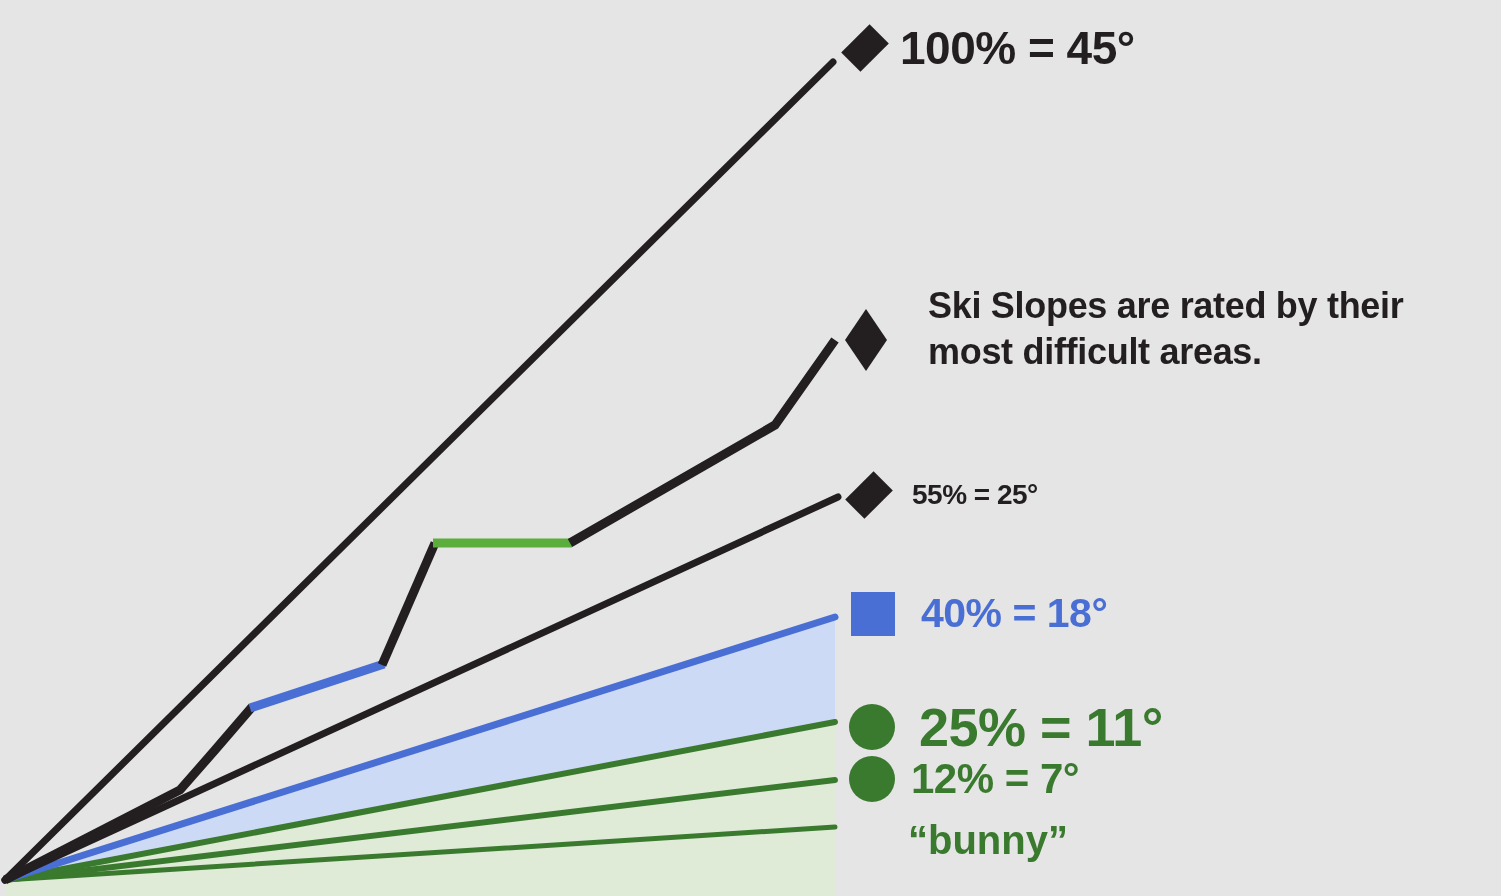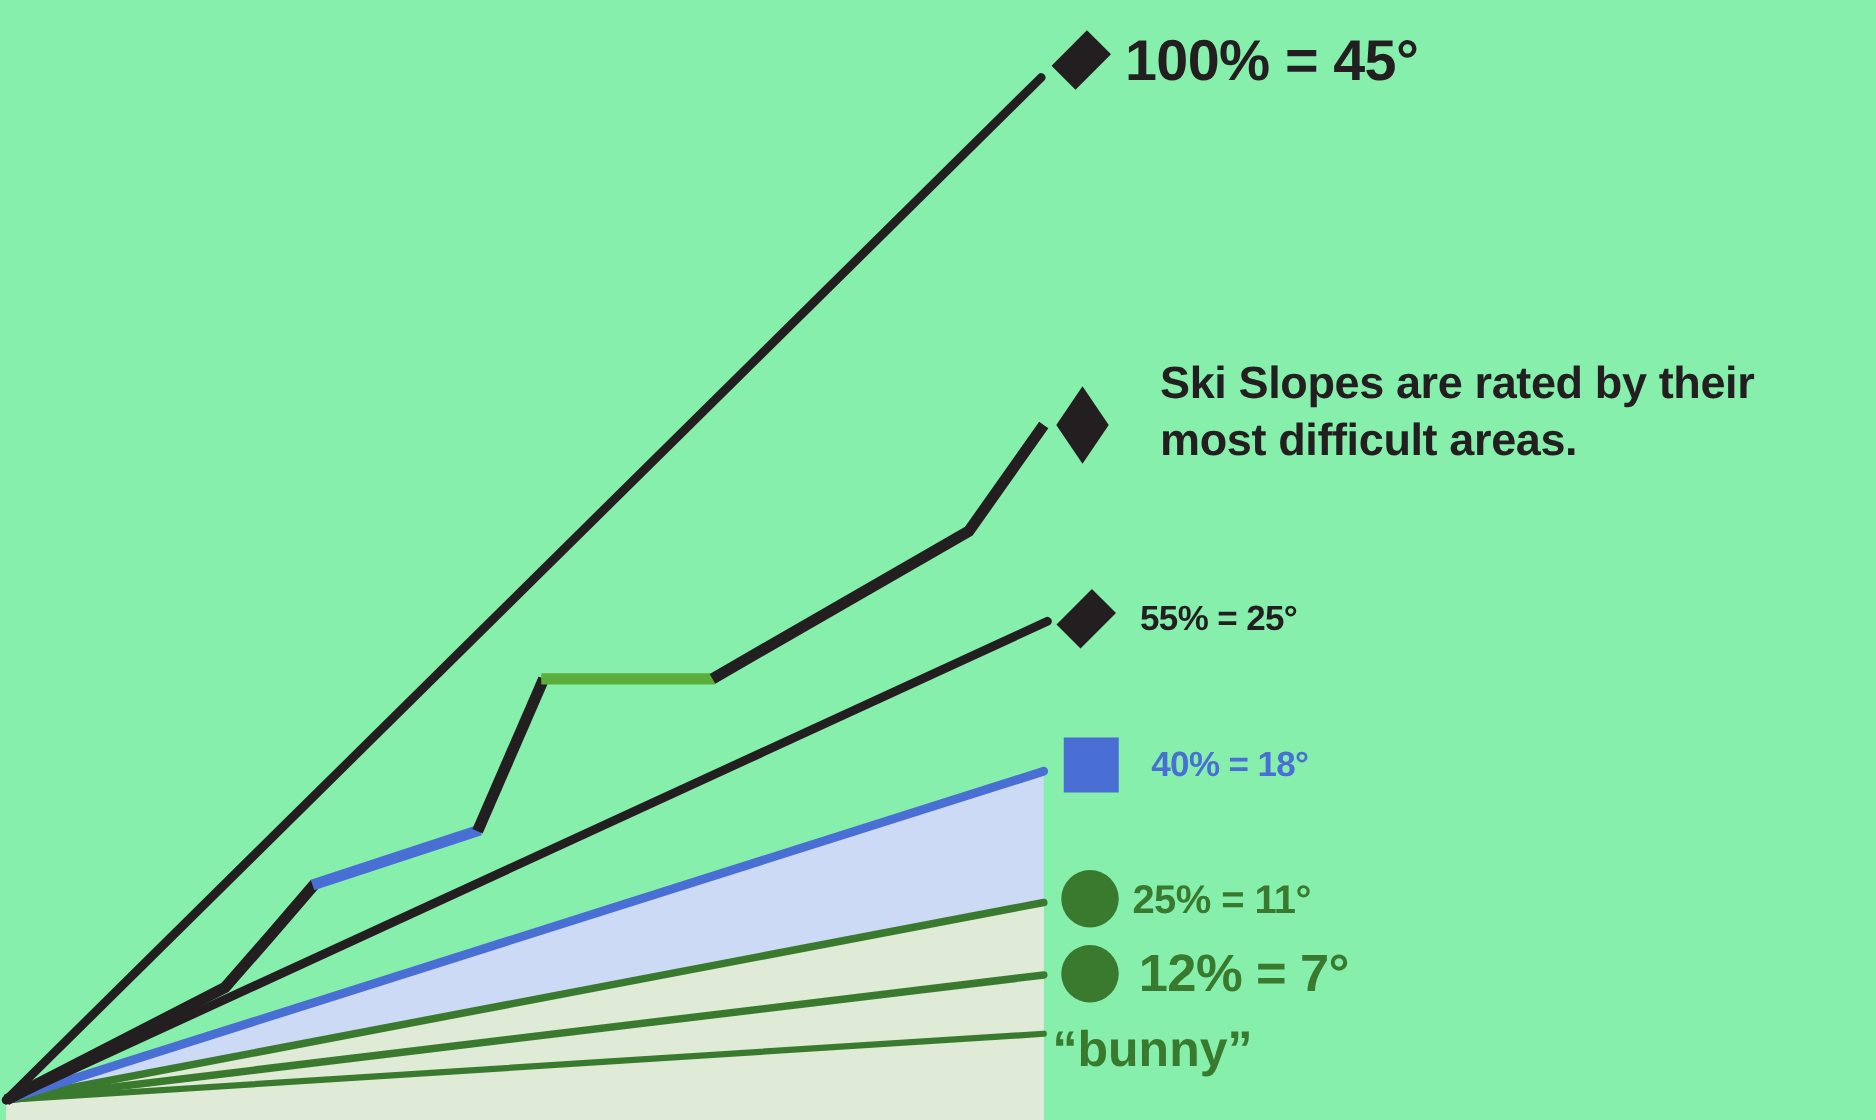--- a/index.html
+++ b/index.html
@@ -9,21 +9,21 @@
     background: #ffffff;
   }
   body {
     font-family: "Liberation Sans", sans-serif;
     -webkit-font-smoothing: antialiased;
   }
   #stage {
     position: relative;
     width: 1501px;
     height: 896px;
-    background: #86efac;
+    background: #e5e5e5;
     overflow: hidden;
   }
   #chart-svg {
     position: absolute;
     left: 0;
     top: 0;
     width: 1501px;
     height: 896px;
     display: block;
   }
@@ -78,31 +78,31 @@
     font-weight: bold;
     line-height: 1.28;
     color: #231f20;
     letter-spacing: -0.3px;
   }
 
   #legend-55 { left: 846px; top: 466px; }
   #legend-55 .legend-label { font-size: 28px; color: #231f20; margin-left: 20px; }
 
   #legend-40 { left: 851px; top: 590px; }
-  #legend-40 .legend-label { font-size: 28px; color: #4a6fd4; margin-left: 26px; }
+  #legend-40 .legend-label { font-size: 41px; color: #4a6fd4; margin-left: 26px; }
 
   #legend-25 { left: 849px; top: 696px; }
-  #legend-25 .legend-label { font-size: 32px; color: #3a7a2e; margin-left: 11px; }
+  #legend-25 .legend-label { font-size: 54px; color: #3a7a2e; margin-left: 24px; }
 
   #legend-12 { left: 849px; top: 755px; }
   #legend-12 .legend-label { font-size: 42px; color: #3a7a2e; margin-left: 16px; }
 
   #legend-bunny {
     position: absolute;
-    left: 842px;
+    left: 908px;
     top: 818px;
     font-size: 40px;
     font-weight: bold;
     color: #3a7a2e;
   }
 </style>
 </head>
 <body>
 
 <div id="stage">

